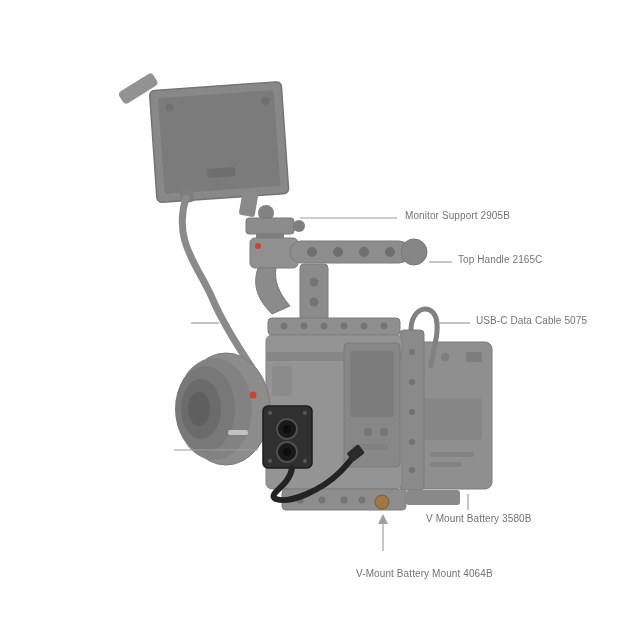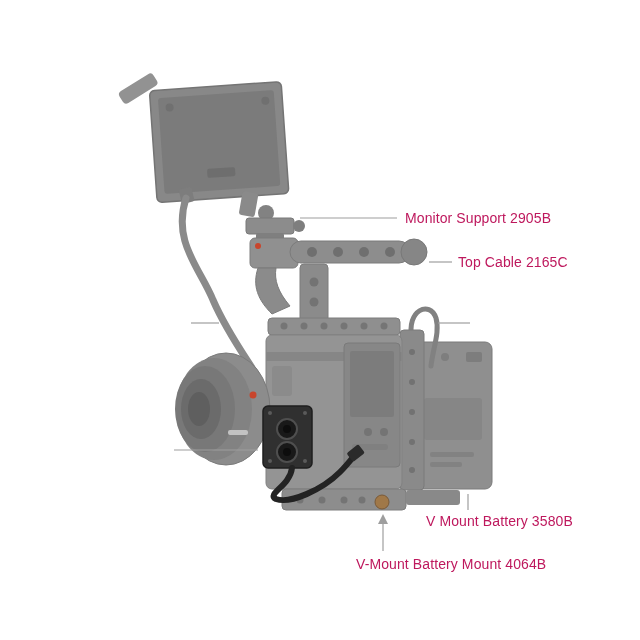--- a/index.html
+++ b/index.html
@@ -6,22 +6,22 @@
   .stage{
     position:relative;
     width:640px;height:640px;
     background:#ffffff;
     font-family:"Liberation Sans",sans-serif;
     overflow:hidden;
   }
   .stage svg{position:absolute;left:0;top:0;}
   .callout{
     position:absolute;
-    font-size:14px;
-    color:#be185d;
+    font-size:10px;
+    color:#737373;
     white-space:nowrap;
     line-height:1.25;
     letter-spacing:.1px;
   }
   .callout.ra{text-align:right;}
 </style>
 </head>
 <body>
 
 <div class="stage">
@@ -149,22 +149,23 @@
       <line x1="438" y1="323" x2="470" y2="323"></line>
       <line x1="174" y1="450" x2="258" y2="450"></line>
       <line x1="468" y1="494" x2="468" y2="510"></line>
       <line x1="383" y1="551" x2="383" y2="521"></line>
       <polygon points="383,514 378,524 388,524" stroke="none" fill="#9e9e9e"></polygon>
     </g>
   </svg>
 
   <div class="callout" style="left:405px;top:210px;">Monitor Support 2905B</div>
 
-  <div class="callout" style="left:458px;top:254px;">Top Cable 2165C</div>
+  <div class="callout" style="left:458px;top:254px;">Top Handle 2165C</div>
 
 
+  <div class="callout" style="left:476px;top:315px;">USB-C Data Cable 5075</div>
 
 
   <div class="callout" style="left:426px;top:513px;">V Mount Battery 3580B</div>
 
-  <div class="callout" style="left:356px;top:556px;text-align:right;">V-Mount Battery Mount 4064B</div>
+  <div class="callout" style="left:356px;top:568px;text-align:right;">V-Mount Battery Mount 4064B</div>
 
 </div>
 
 </body></html>

